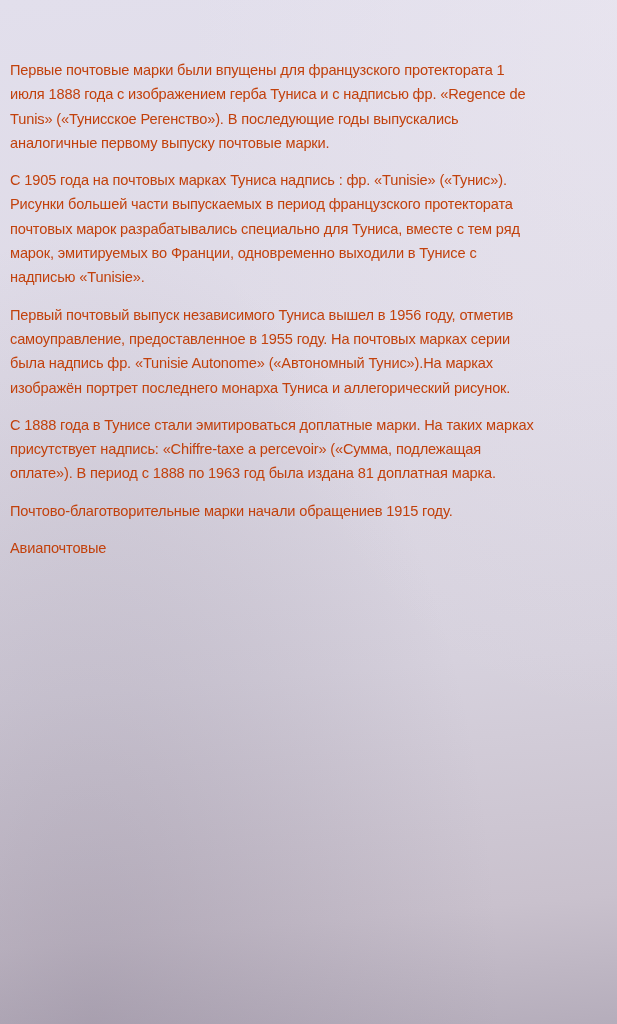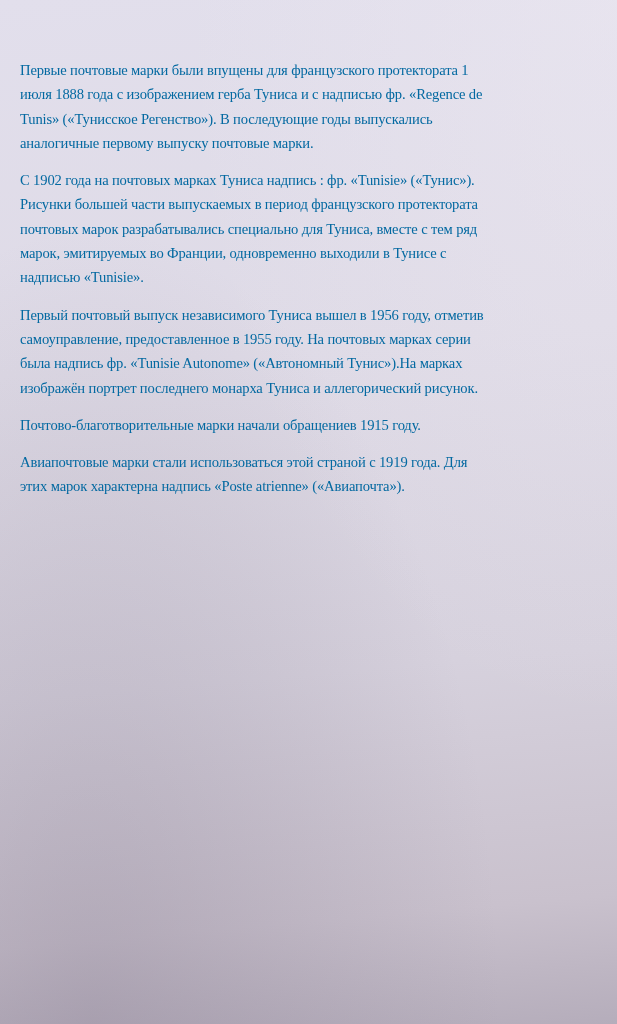--- a/index.html
+++ b/index.html
@@ -15,52 +15,54 @@
     }
     .shade {
       position: absolute;
       left: 0; top: 0; right: 0; bottom: 0;
       background: radial-gradient(ellipse at 15% 100%, rgba(130,120,140,0.35) 0%, rgba(130,120,140,0) 55%),
                   radial-gradient(ellipse at 100% 0%, rgba(240,236,244,0.4) 0%, rgba(240,236,244,0) 50%);
       pointer-events: none;
     }
     .page {
       position: absolute;
-      left: 20px;
+      left: 10px;
       top: 58px;
       width: 585px;
-      font-family: Liberation Serif, serif;
+      font-family: Liberation Sans, sans-serif;
       font-size: 14.6px;
       line-height: 24.3px;
-      color: #0369a1;
+      color: #c2410c;
       letter-spacing: -0.15px;
     }
     .para {
       margin: 0 0 13px 0;
       white-space: pre-line;
     }
     .heading {
       margin: 0 0 13px 0;
     }
   </style>
 </head>
 <body>
 
 <div class="shade"></div>
 
 <div class="page">
   <p class="para">Первые почтовые марки были впущены для французского протектората  1
 июля 1888 года с изображением герба Туниса и с надписью фр. «Regence de
 Tunis» («Тунисское Регенство»).  В последующие годы выпускались
 аналогичные первому выпуску почтовые марки.</p>
-  <p class="para">С 1902 года на почтовых марках Туниса надпись : фр. «Tunisie» («Тунис»).
+  <p class="para">С 1905 года на почтовых марках Туниса надпись : фр. «Tunisie» («Тунис»).
 Рисунки большей части выпускаемых в период французского протектората
 почтовых марок разрабатывались специально для Туниса, вместе с тем ряд
 марок, эмитируемых во Франции, одновременно выходили в Тунисе с
 надписью «Tunisie».</p>
   <p class="para">Первый почтовый выпуск независимого Туниса вышел в 1956 году, отметив
 самоуправление, предоставленное в 1955 году. На почтовых марках серии
 была надпись фр. «Tunisie Autonome» («Автономный Тунис»).На марках
 изображён портрет последнего монарха Туниса и аллегорический рисунок.</p>
+  <p class="para">С 1888 года в Тунисе стали эмитироваться доплатные  марки. На таких марках
+присутствует надпись: «Chiffre-taxe a percevoir» («Сумма, подлежащая
+оплате»). В период с 1888 по 1963 год была издана 81 доплатная марка.</p>
   <p class="para">Почтово-благотворительные марки начали обращениев 1915 году.</p>
-  <p class="para">Авиапочтовые марки стали использоваться этой страной с 1919 года. Для
-этих марок  характерна надпись «Poste atrienne» («Авиапочта»).</p>
+  <p class="heading">Авиапочтовые</p>
 </div>
 
 </body></html>

